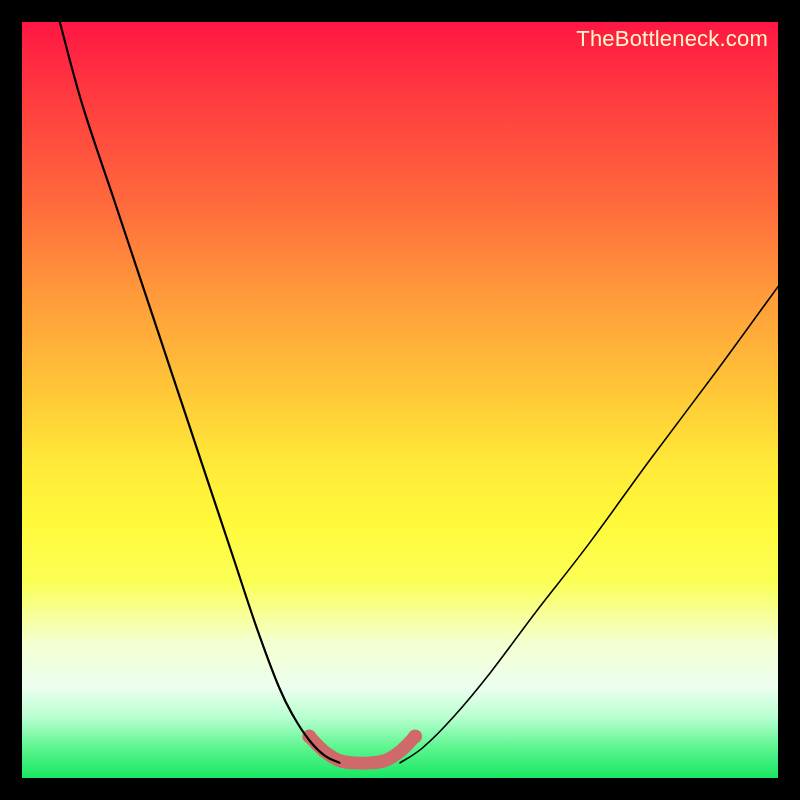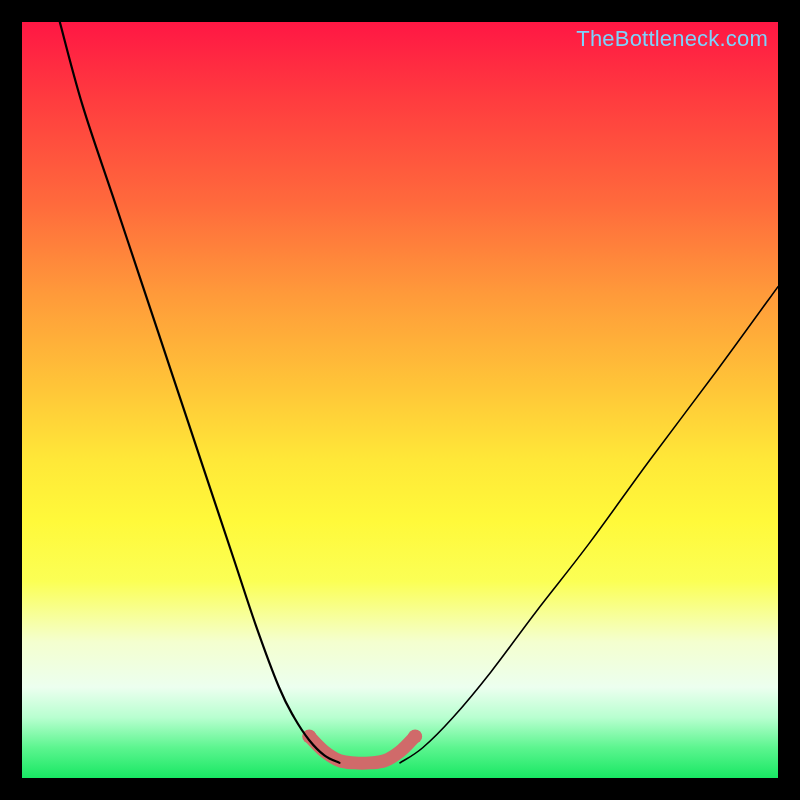--- a/index.html
+++ b/index.html
@@ -40,21 +40,21 @@
       #f4ffcf 82%,
       #ecffef 88%,
       #b8ffd0 92%,
       #5cf58f 96%,
       #18e763 100%);
   }
   .watermark {
     position: absolute;
     top: 4px;
     right: 10px;
-    color: #7dd3fc;
+    color: #fef9c3;
     font-size: 22px;
     font-weight: 500;
     letter-spacing: 0.2px;
     user-select: none;
   }
   svg.curves {
     position: absolute;
     inset: 0;
   }
 </style>

